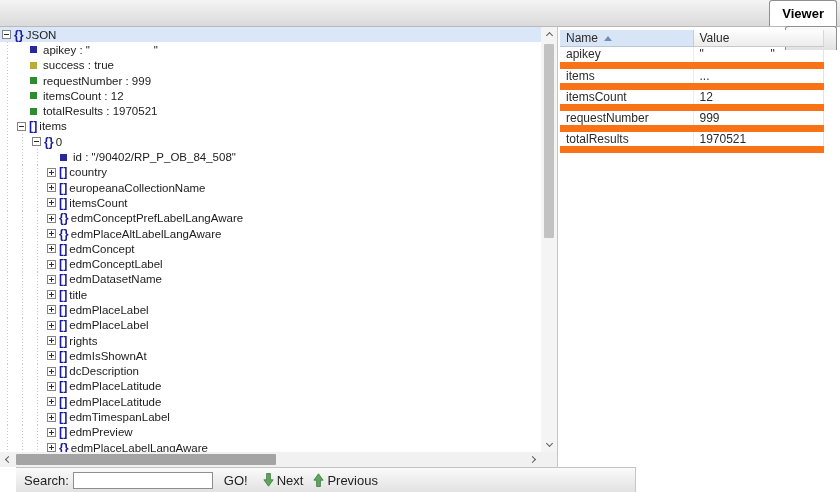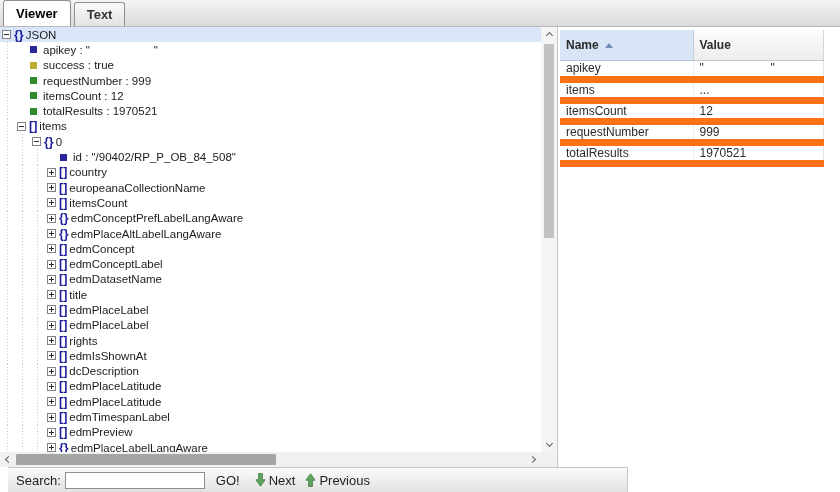--- a/index.html
+++ b/index.html
@@ -7,21 +7,21 @@
   body {
     width:840px; height:492px; position:relative; overflow:hidden;
     background:#fff; font-family:"Liberation Sans","DejaVu Sans",sans-serif;
   }
 
   
   .tabbar {
     position:absolute; left:0; top:0; width:840px; height:27px;
     background:linear-gradient(#f4f4f4,#dadada);
     border-bottom:1px solid #b9b9b9;
-    display:flex; align-items:flex-end; padding-left:3px;
+    display:flex; align-items:flex-end; padding-left:11px;flex-direction:column;
   }
   .tab {
     height:24px; line-height:23px; padding:0 12px; margin-right:3px;
     border:1px solid #8f8f8f; border-bottom:none; border-radius:3px 3px 0 0;
     font-size:13px; color:#333; background:linear-gradient(#fbfbfb,#e2e2e2);
     cursor:default;
     font-weight:bold;
   }
   .tab.active {
     height:26px; line-height:25px; background:#fff; font-weight:bold; color:#000;
@@ -94,21 +94,21 @@
     width:5px; height:5px; display:inline-block;
     border-left:1px solid #5d5d5d; border-bottom:1px solid #5d5d5d;
   }
   .chev.up    { transform:rotate(135deg); margin-top:2px; }
   .chev.down  { transform:rotate(315deg); margin-bottom:2px; }
   .chev.left  { transform:rotate(45deg);  margin-left:2px; }
   .chev.right { transform:rotate(225deg); margin-right:2px; }
 
   
   .search-bar {
-    position:absolute; left:8px; top:467px; width:620px; height:25px;
+    position:absolute; left:16px; top:467px; width:620px; height:25px;
     background:linear-gradient(#fafafa,#e2e2e2);
     border-top:1px solid #c3c3c3; border-right:1px solid #c6c6c6;
     display:flex; align-items:center; padding-left:8px;
     font-size:13px; color:#222;
   }
   .search-bar input {
     width:140px; height:17px; border:1px solid #8e8e8e; background:#fff;
     margin-left:4px; font-size:12px; padding:0 3px;
     font-family:"Liberation Sans","DejaVu Sans",sans-serif;
   }
@@ -116,21 +116,21 @@
   .nav-icon { margin-left:15px; display:inline-flex; align-items:center; }
   .nav-icon.prev { margin-left:10px; }
   .nav-label { margin-left:3px;text-align:right; }
 
   
   .grid {
     position:absolute; left:560px; top:30px; border-collapse:collapse;
     font-size:12px; color:#2b2b2b; table-layout:fixed;
   }
   .grid th {
-    height:30px; font-weight:bold; text-align:left; padding:0 6px;
+    height:16px; font-weight:normal; text-align:left; padding:0 6px;
     overflow:hidden; white-space:nowrap;
   }
   .grid th.col-name {
     width:133px; background:#d8e5f6;
     border-bottom:1px solid #bac7da; border-right:1px solid #c3cedd;
   }
   .grid th.col-value {
     width:130px; background:linear-gradient(#fdfdfd,#ececec);
     border-bottom:1px solid #c9c9c9; border-right:1px solid #d7d7d7;
   }

